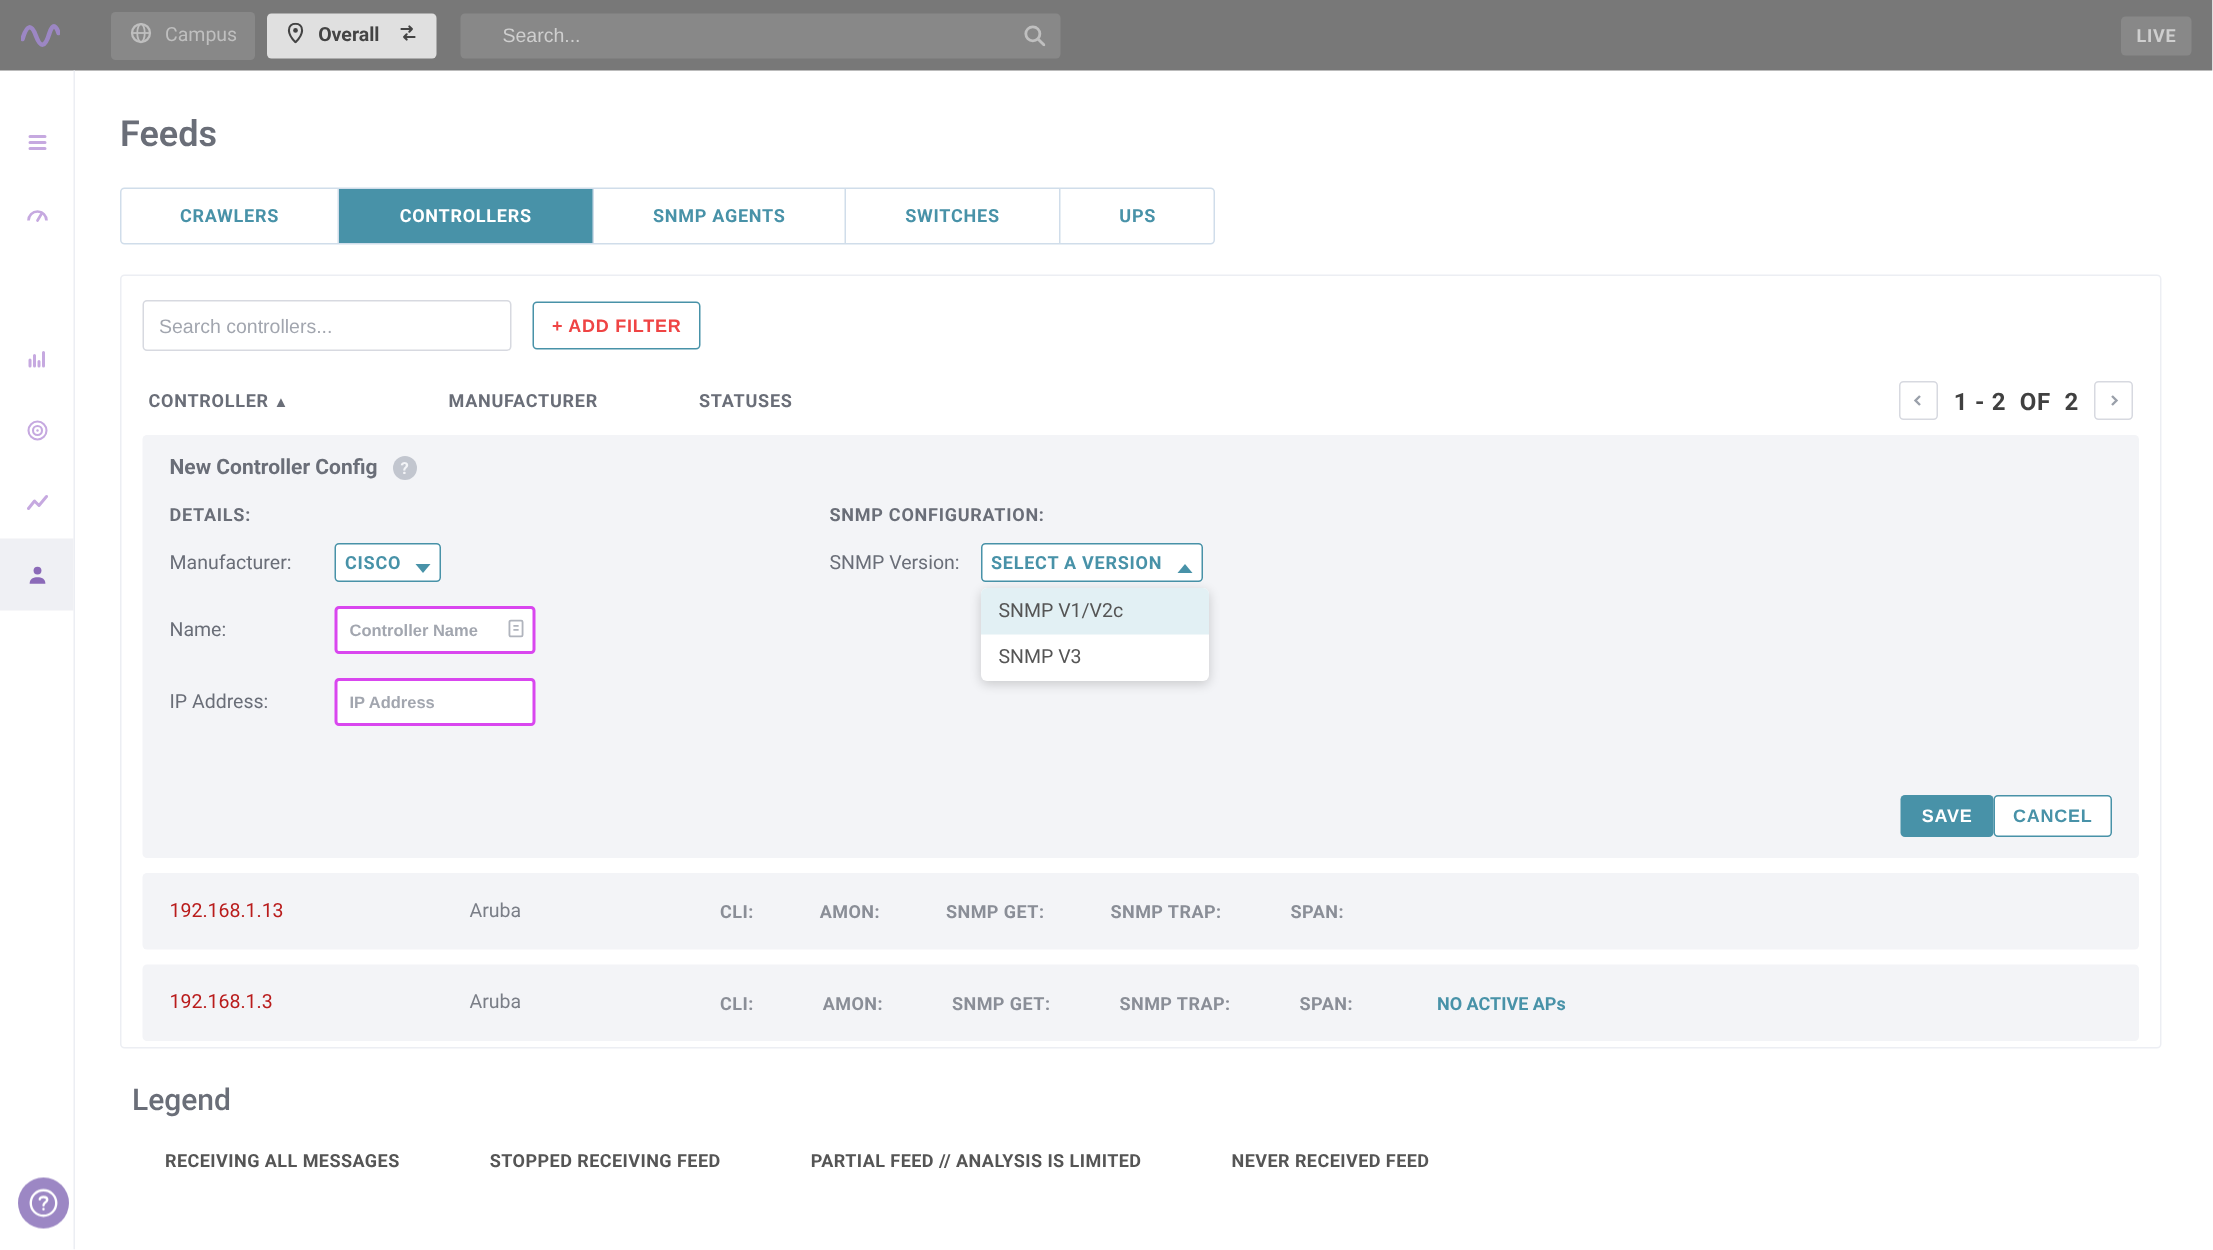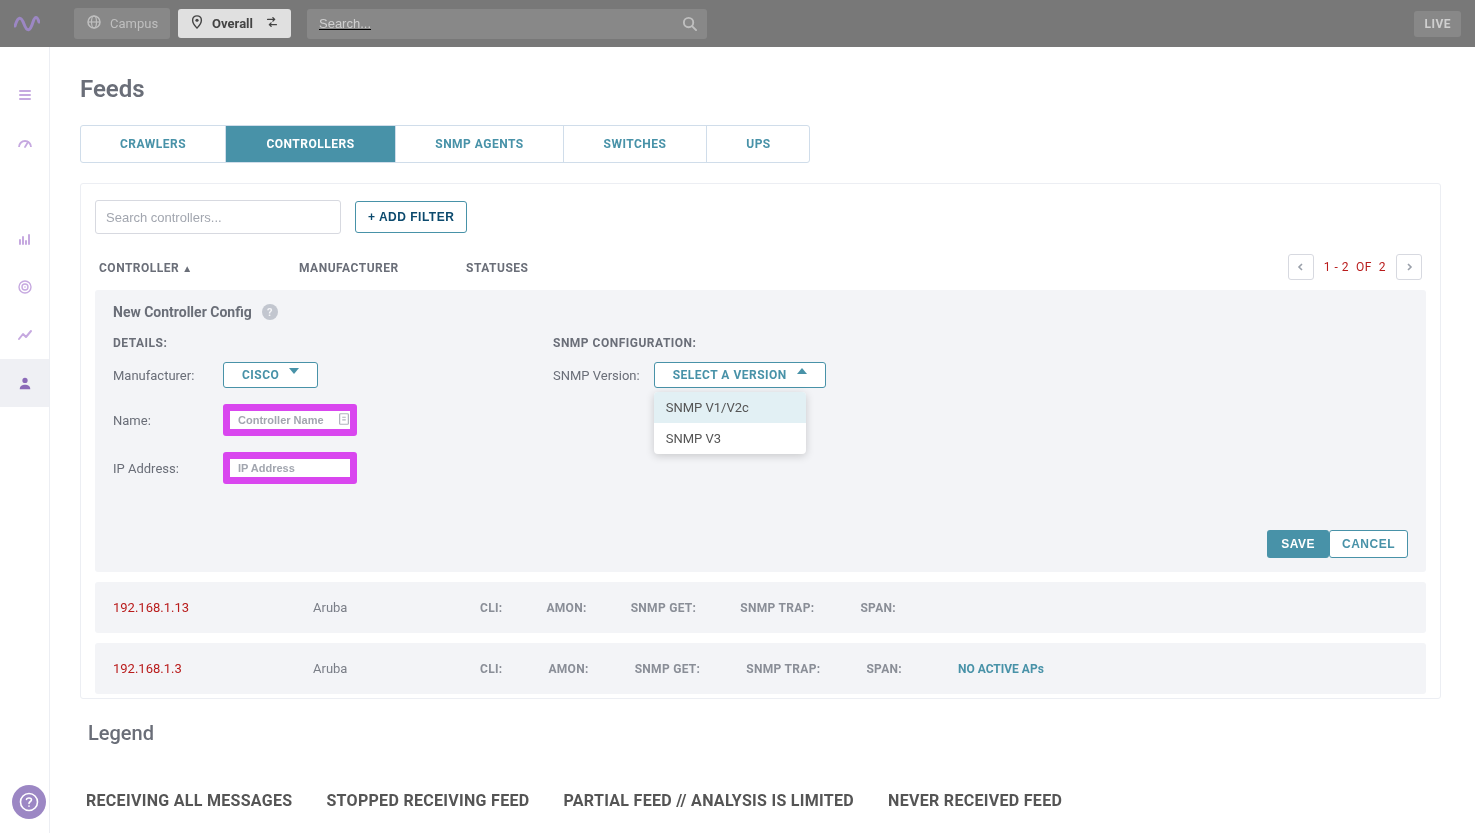--- a/index.html
+++ b/index.html
@@ -5,21 +5,21 @@
 * { margin: 0; padding: 0; box-sizing: border-box; }
 body { font-family: -apple-system, BlinkMacSystemFont, "Segoe UI", Roboto, Helvetica, Arial, sans-serif; background: #fff; color: #333; font-size: 13px; }
 
 .topbar { background: #787878; height: 47px; display: flex; align-items: center; padding: 0 14px; gap: 8px; position: relative; }
 .logo { width: 26px; height: 26px; color: #9c87c4; }
 .topbar-dropdown { display: flex; align-items: center; gap: 8px; padding: 6px 12px; border-radius: 3px; cursor: pointer; }
 .topbar-dropdown.light { background: #888; color: #bfbfbf; }
 .topbar-dropdown.active { background: #e0e0e0; color: #444; font-weight: 700; }
 .swap-icon { margin-left: 4px; }
 .search-wrap { margin-left: 8px; position: relative; width: 400px; }
-.topbar-search { width: 100%; height: 30px; background: #888; border: none; border-radius: 3px; padding: 0 34px 0 12px; color: #000000; font-size: 13px; text-decoration: underline; }
+.topbar-search { width: 100%; height: 30px; background: #888; border: none; border-radius: 3px; padding: 0 34px 0 28px; color: #000000; font-size: 13px; }
 .topbar-search::placeholder { color: #cfcfcf; }
 .search-wrap .search-icon { position: absolute; right: 10px; top: 7px; color: #bfbfbf; }
 .live-badge { position: absolute; right: 14px; background: #888; color: #cfcfcf; font-weight: 700; font-size: 12px; padding: 6px 10px; border-radius: 3px; letter-spacing: 0.5px; }
 
 .layout { display: flex; height: calc(833px - 47px); position: relative; }
 .sidebar { width: 50px; border-right: 1px solid #eceef3; display: flex; flex-direction: column; padding-top: 24px; }
 .sidebar-item { height: 48px; display: flex; align-items: center; justify-content: center; color: #c6a9e0; cursor: pointer; }
 .sidebar-item.active { background: #eff0f4; color: #8b6ab8; }
 
 .main { flex: 1; padding: 28px 34px 20px 30px; overflow: auto; }
@@ -29,45 +29,45 @@
 .tab { flex: none; text-align: center; padding: 11px 0; font-weight: 700; font-size: 12px; letter-spacing: 0.5px; color: #4892a8; cursor: pointer; border-right: 1px solid #d0ddea; }
 .tab:last-child { border-right: none; }
 .tab.active { background: #4892a8; color: #fff; }
 .tab:nth-child(1){width:145px;} .tab:nth-child(2){width:170px;} .tab:nth-child(3){width:168px;} .tab:nth-child(4){width:143px;} .tab:nth-child(5){width:103px;}
 
 .panel { border: 1px solid #eceef3; border-radius: 3px; margin-top: 20px; padding: 16px 14px 0; }
 
 .panel-controls { display: flex; align-items: center; gap: 14px; }
 .panel-search { width: 246px; height: 34px; border: 1px solid #d7d9e0; border-radius: 3px; padding: 0 10px; font-size: 13px; color: #555; }
 .panel-search::placeholder { color: #a2a6af; }
-.add-filter { height: 32px; border: 1px solid #4892a8; color: #0c4a6e; background: #fff; border-radius: 3px; padding: 0 12px; font-weight: 700; font-size: 12px; letter-spacing: 0.5px; cursor: pointer; }
+.add-filter { height: 32px; border: 1px solid #4892a8; color: #ef4444; background: #fff; border-radius: 3px; padding: 0 12px; font-weight: 700; font-size: 12px; letter-spacing: 0.5px; cursor: pointer; }
 
 .table-header { display: flex; align-items: center; margin-top: 20px; padding: 0 4px; }
 .col-controller { width: 200px; }
 .col-manuf { width: 167px; }
 .col-statuses { flex: 1; }
 .thlabel { font-weight: 700; font-size: 12px; color: #6a6e78; letter-spacing: 0.5px; }
 .sort-arrow { font-size: 10px; margin-left: 3px; color: #6a6e78; }
 .pager { margin-left: auto; display: flex; align-items: center; gap: 10px; }
 .pg-btn { width: 26px; height: 26px; border: 1px solid #d7d9e0; border-radius: 3px; background: #fff; color: #9aa0aa; cursor: pointer; display:flex; align-items:center; justify-content:center; }
-.pg-text { font-size: 12px; font-weight: 400; color: #b91c1c; letter-spacing: 0.5px; }
+.pg-text { font-size: 16px; font-weight: 700; color: #404040; letter-spacing: 0.5px; }
 
 .config-block { background: #f3f4f7; margin-top: 10px; padding: 14px 18px 14px; border-radius: 3px; }
 .config-title { font-weight: 700; color: #6a6e78; font-size: 14px; display: flex; align-items: center; gap: 10px; }
 .help-circle { width:16px; height:16px; border-radius:50%; background:#c2c6cf; color:#f3f4f7; display:inline-flex; align-items:center; justify-content:center; font-size:11px; font-weight:700; }
 .config-cols { display: flex; gap: 80px; margin-top: 16px; }
 .config-col { min-width: 360px; }
 .sec-label { font-weight: 700; font-size: 12px; color: #6a6e78; letter-spacing: 0.5px; margin-bottom: 12px; }
 .form-row { display: flex; align-items: center; gap: 14px; margin-bottom: 16px; }
 .form-label { width: 96px; font-size: 13px; color: #6a6e78; }
-.sel-box { border: 1px solid #4892a8; color: #4892a8; border-radius: 3px; padding: 5px 18px; font-weight:700; font-size:12px; letter-spacing:0.5px; display:flex; align-items:flex-start; gap:10px; background:#fff; cursor:pointer; }
+.sel-box { border: 1px solid #4892a8; color: #4892a8; border-radius: 3px; padding: 5px 6px; font-weight:700; font-size:12px; letter-spacing:0.5px; display:flex; align-items:flex-end; gap:10px; background:#fff; cursor:pointer; }
 .sel-arrow { width:0; height:0; }
 .arrow-down { border-left:5px solid transparent; border-right:5px solid transparent; border-top:6px solid #4892a8; }
 .arrow-up { border-left:5px solid transparent; border-right:5px solid transparent; border-bottom:6px solid #4892a8; }
-.txt-input { width: 134px; height: 32px; border: 7px solid #d946ef; border-radius:3px; background:#fff; padding:0 8px; font-size:12px; color:#555; }
+.txt-input { width: 134px; height: 32px; border: 2px solid #d946ef; border-radius:3px; background:#fff; padding:0 8px; font-size:12px; color:#555; }
 .txt-input::placeholder { color:#a2a6af; font-weight:600; font-size:11px; }
 .input-wrap { position: relative; }
 .input-icon { position:absolute; right:6px; top:8px; color:#b0b4bd; }
 
 .dropdown { position: relative; }
 .dropdown-menu { position:absolute; top:30px; left:0; width:152px; background:#fff; border-radius:4px; box-shadow:0 2px 8px rgba(0,0,0,0.18); overflow:hidden; z-index:20; }
 .dropdown-item { padding:8px 12px; font-size:13px; color:#555; cursor:pointer; }
 .dropdown-item.hl { background:#e2f0f4; }
 
 .config-actions { display:flex; justify-content:flex-end; gap:0; margin-top: 30px; }
@@ -79,21 +79,21 @@
 .data-row .col-manuf { color:#7a7e87; font-size:13px; }
 .statuses { display:flex; align-items:center; gap:22px; flex-wrap:wrap; }
 .stat { display:flex; align-items:center; gap:8px; font-size:12px; font-weight:700; color:#8a8e97; letter-spacing:0.3px; }
 .no-aps { color:#4892a8; font-size:12px; font-weight:700; margin-left:10px; }
 svg.tri { width:16px; height:14px; }
 svg.chk { width:14px; height:14px; }
 
 .legend { margin-top: 22px; margin-left: 6px; }
 .legend-title { font-size:20px; color:#6a6e78; font-weight:500; margin-bottom:22px; margin-left:2px;}
 .legend-items { display:flex; gap:34px; align-items:center; flex-wrap:wrap; }
-.legend-item { display:flex; align-items:center; gap:10px; font-size:16px; font-weight:700; color:#555; letter-spacing:0.3px;flex-direction:column; }
+.legend-item { display:flex; align-items:center; gap:10px; font-size:12px; font-weight:700; color:#555; letter-spacing:0.3px; }
 
 .fab { position:fixed; left:12px; bottom:14px; width:34px; height:34px; border-radius:50%; background:#9c87c4; display:flex; align-items:center; justify-content:center; color:#fff; cursor:pointer; }
 </style>
 </head>
 <body>
 
 <svg width="0" height="0" style="position:absolute">
   <defs>
     <symbol id="i-check" viewBox="0 0 16 16">
         <path d="M2 8 L6 12 L14 3" fill="none" stroke-width="2.2" stroke-linecap="round" stroke-linejoin="round"></path>

